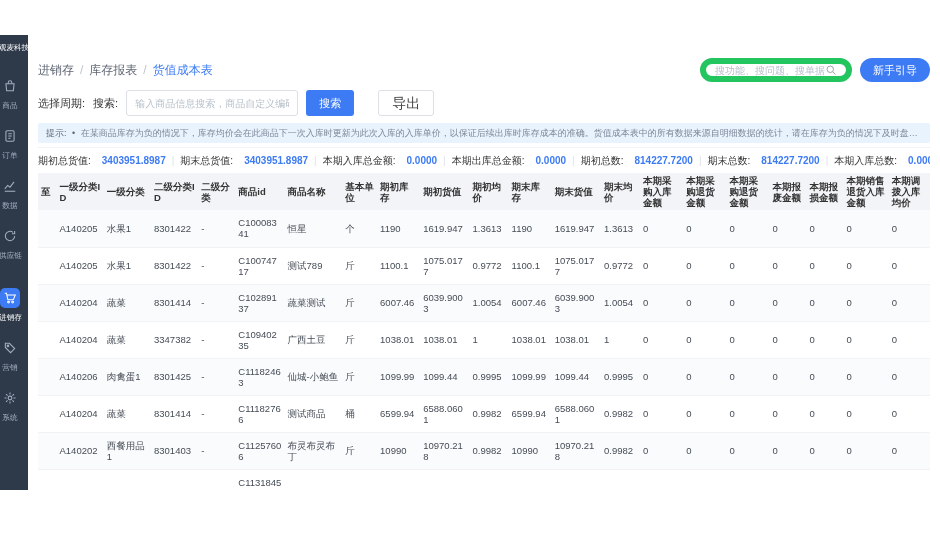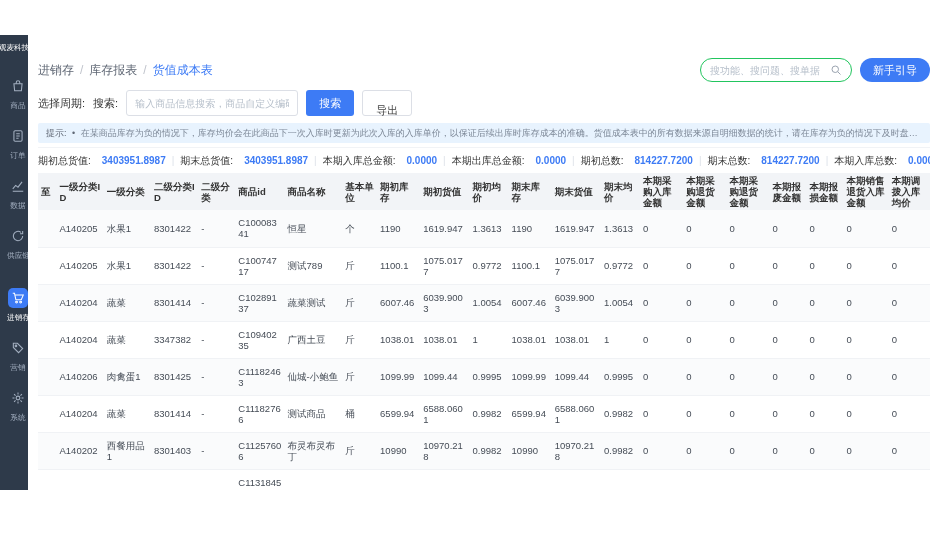--- a/index.html
+++ b/index.html
@@ -4,51 +4,51 @@
 <style>
   * { margin:0; padding:0; box-sizing:border-box; }
   html,body { width:940px; height:539px; overflow:hidden; background:#fff;
     font-family:"Liberation Sans","DejaVu Sans",sans-serif; }
   .canvas { position:relative; width:940px; height:539px; background:#fff; overflow:hidden; }
   .app { position:absolute; top:35px; left:0; width:940px; height:455px; display:flex; background:#fff; overflow:hidden; }
 
   
   .sidebar { width:28px; flex-shrink:0; background:var(--sidebar-bg,#2e3a4a); display:flex; flex-direction:column; align-items:center; overflow:hidden; }
   .logo { color:#fff; font-size:8px; line-height:9px; padding:8px 1px 6px; text-align:center; white-space:nowrap; transform:scale(0.95); }
-  .nav { display:flex; flex-direction:column; align-items:flex-start; width:100%; margin-top:10px; }
+  .nav { display:flex; flex-direction:column; align-items:flex-end; width:100%; margin-top:10px; }
   .nav-item { width:36px; padding:8px 0 6px; display:flex; flex-direction:column; align-items:center; gap:3px; cursor:pointer; }
   .nav-item.gap { margin-top:12px; }
   .nav-icon { width:20px; height:20px; border-radius:5px; display:flex; align-items:center; justify-content:center; color:#a3afc0; }
   .nav-item.active .nav-icon { background:var(--accent,#3d7bf5); color:#fff; }
   .nav-label { font-size:9px; color:#a3afc0; white-space:nowrap; transform:scale(0.85); }
   .nav-item.active .nav-label { color:#fff; }
 
   
   .main { flex:1; min-width:0; padding:0 10px; overflow:hidden; }
 
   .topbar { margin-top:22px; height:26px; display:flex; align-items:center; justify-content:space-between; }
   .breadcrumb { display:flex; align-items:center; gap:6px; font-size:12px; color:#5f6774; }
   .crumb { cursor:pointer; }
   .crumb.current { color:var(--accent,#3d7bf5); }
   .bc-sep { color:#c0c4cc; }
   .top-right { display:flex; align-items:center; gap:8px; }
-  .global-search { width:152px; height:24px; border:1px solid #22c55e; border-radius:12px; display:flex; align-items:center; padding:0 9px; background:#fff; }
+  .global-search { width:152px; height:24px; border:6px solid #22c55e; border-radius:12px; display:flex; align-items:center; padding:0 9px; background:#fff; }
   .global-search input { border:none; outline:none; flex:1; min-width:0; font-size:10px; color:#333; background:transparent; font-family:inherit; }
   .global-search input::placeholder { color:#b6bfca; }
   .icon-svg { flex-shrink:0; display:block; }
   .guide-btn { height:24px; border:none; border-radius:12px; background:var(--accent,#3d7bf5); color:#fff; font-size:11px; padding:0 13px; cursor:pointer; font-family:inherit; }
 
   .filter-row { margin-top:6px; height:28px; display:flex; align-items:center; gap:8px; font-size:11px; color:#333; }
   .flabel { white-space:nowrap; }
   .date-input { width:170px; height:26px; border:1px solid #dcdfe6; border-radius:3px; display:flex; align-items:center; justify-content:space-between; padding:0 8px; font-size:10.5px; color:#333; cursor:pointer; background:#fff; }
   .search-box { width:172px; height:26px; border:1px solid #dcdfe6; border-radius:3px; display:flex; align-items:center; padding:0 8px; background:#fff; }
   .search-box input { border:none; outline:none; width:100%; font-size:10px; color:#333; background:transparent; font-family:inherit; }
   .search-box input::placeholder { color:#b6bfca; }
   .btn-primary { height:26px; border:none; border-radius:3px; background:var(--accent,#3d7bf5); color:#fff; font-size:11px; padding:0 13px; cursor:pointer; font-family:inherit; }
-  .btn-plain { height:26px; border:1px solid #dcdfe6; border-radius:3px; background:#fff; color:#444; font-size:11px; padding:12px 13px; cursor:pointer; font-family:inherit; }
+  .btn-plain { height:26px; border:1px solid #dcdfe6; border-radius:3px; background:#fff; color:#444; font-size:14px; padding:4px 13px; cursor:pointer; font-family:inherit;margin-left:16px; }
 
   .hint { margin-top:6px; height:20px; line-height:20px; background:var(--hint-bg,#e8f3fe); border-radius:2px; padding:0 8px; font-size:9px; color:#7c8796; white-space:nowrap; overflow:hidden; text-overflow:ellipsis; }
   .hint .hint-label { color:#5f6774; }
   .hint .hint-bullet { color:#5f6774; margin:0 3px; }
 
   .summary { margin-top:4px; height:26px; display:flex; align-items:center; font-size:10px; color:#333; white-space:nowrap; overflow:hidden; border-top:1px solid #f1f3f6; }
   .summary .item { display:flex; align-items:center; gap:11px; }
   .summary .val { color:var(--accent,#3d7bf5); font-weight:bold; }
   .summary .sep { color:#dde2e9; margin:0 6px; }
 

